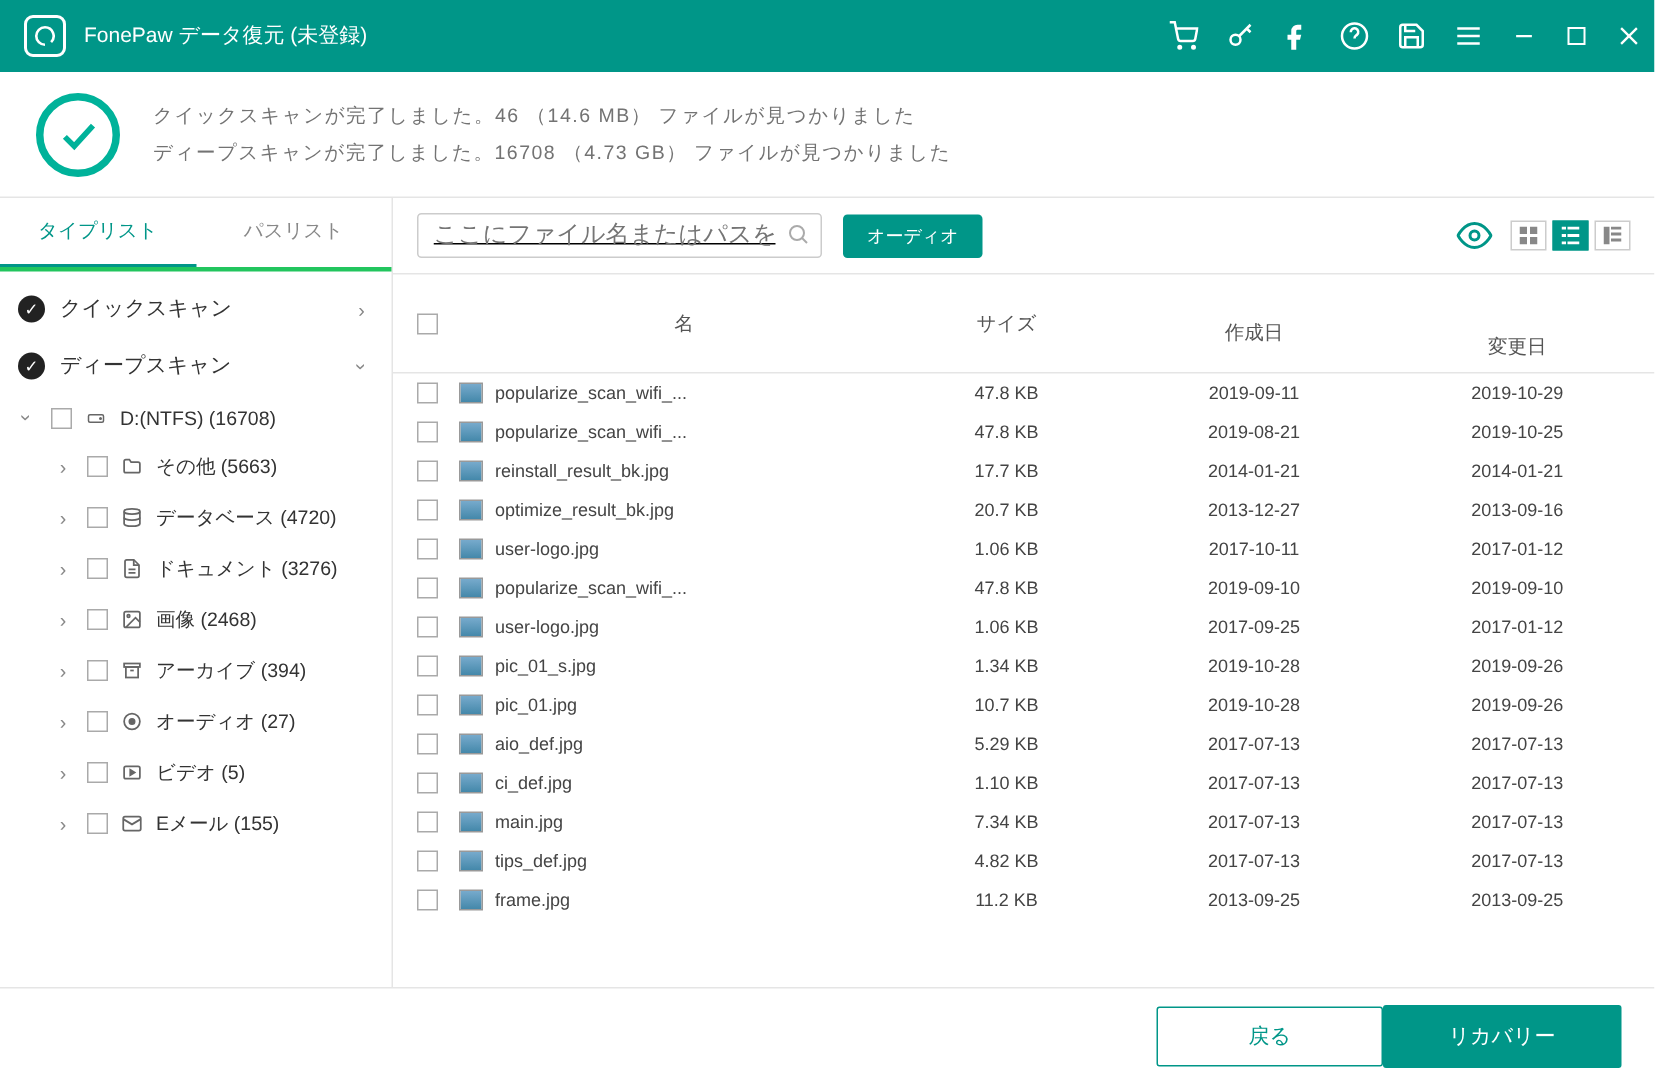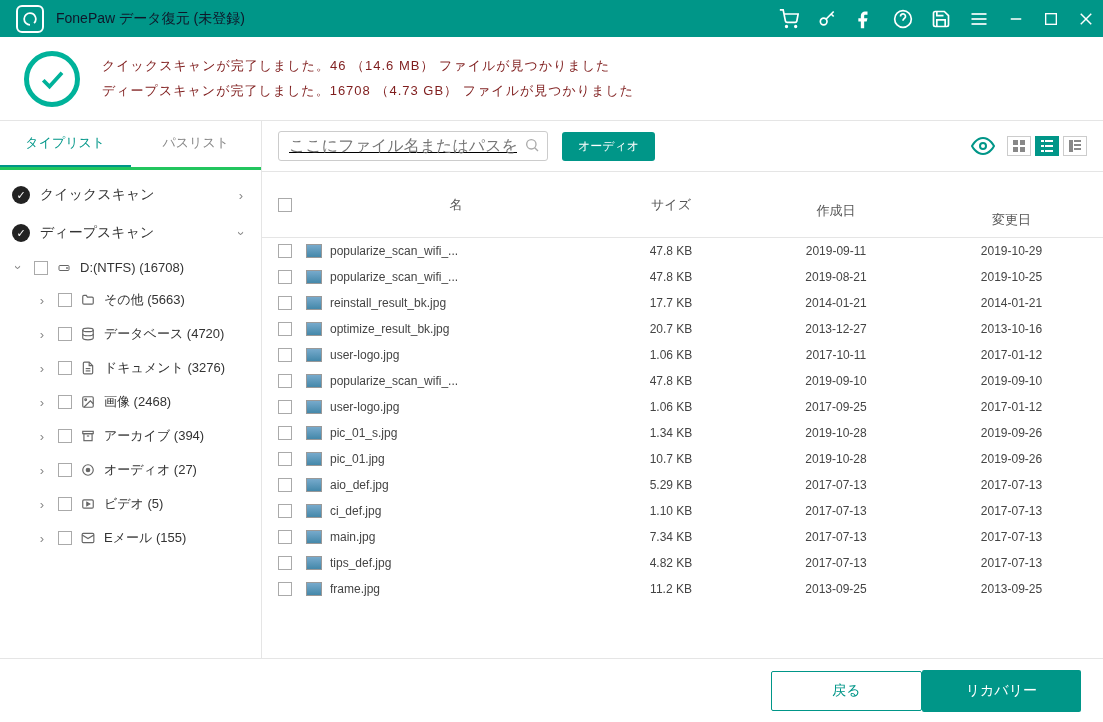--- a/index.html
+++ b/index.html
@@ -1,26 +1,26 @@
 <!DOCTYPE html>
 <html><head>
 <meta charset="utf-8">
 <style>
 * { margin: 0; padding: 0; box-sizing: border-box; font-family: "Meiryo", "Hiragino Sans", sans-serif; }
 body { width: 1103px; height: 722px; background: #fff; overflow: hidden; display: flex; flex-direction: column; }
 
-.titlebar { height: 37px; background: #009688; display: flex; align-items: center; padding: 0 8px 0 16px; color: #0f172a; }
+.titlebar { height: 48px; background: #009688; display: flex; align-items: center; padding: 0 8px 0 16px; color: #ffffff; }
 .titlebar .logo { width: 28px; height: 28px; border: 2px solid #fff; border-radius: 6px; display: flex; align-items: center; justify-content: center; margin-right: 12px; }
 .titlebar .title { font-size: 14px; flex: 1; }
 .titlebar .actions { display: flex; gap: 18px; align-items: center; }
 .titlebar .actions span, .titlebar .actions svg { cursor: pointer; }
 
 .summary { height: 84px; display: flex; align-items: center; padding: 0 24px; gap: 22px; border-bottom: 1px solid #e5e5e5; }
 .summary-icon { width: 56px; height: 56px; border: 5px solid #00b29a; border-radius: 50%; display: flex; align-items: center; justify-content: center; color: #00b29a; }
-.summary-text { font-size: 13px; color: #7f1d1d; line-height: 1.9; letter-spacing: 1px; }
+.summary-text { font-size: 13px; color: #737373; line-height: 1.9; letter-spacing: 1px; }
 
 .content { flex: 1; display: flex; min-height: 0; }
 
 .sidebar { width: 262px; border-right: 1px solid #e5e5e5; display: flex; flex-direction: column; }
 .sb-tabs { display: flex; border-bottom: 3px solid #22c55e; }
 .sb-tab { flex: 1; text-align: center; padding: 13px 0; font-size: 13px; color: #888; cursor: pointer; }
 .sb-tab.active { color: #009688; border-bottom: 2px solid #009688; }
 .sb-list { flex: 1; overflow-y: auto; padding-top: 6px; }
 .sb-item { display: flex; align-items: center; padding: 8px 12px; font-size: 13px; color: #333; cursor: pointer; gap: 8px; }
 .sb-item .chev { width: 16px; text-align: center; color: #888; font-size: 13px; }
@@ -365,21 +365,21 @@
     <div class="modified-cell">2014-01-21</div>
         </div>
         <div class="row">
           <span class="chk"></span>
     <div class="name-cell">
             <span class="thumb"></span>
             <span class="fname">optimize_result_bk.jpg</span>
           </div>
     <div class="size-cell">20.7 KB</div>
     <div class="created-cell">2013-12-27</div>
-    <div class="modified-cell">2013-10-16</div>
+    <div class="modified-cell">2013-09-16</div>
         </div>
         <div class="row">
           <span class="chk"></span>
     <div class="name-cell">
             <span class="thumb"></span>
             <span class="fname">user-logo.jpg</span>
           </div>
     <div class="size-cell">1.06 KB</div>
     <div class="created-cell">2017-10-11</div>
     <div class="modified-cell">2017-01-12</div>

